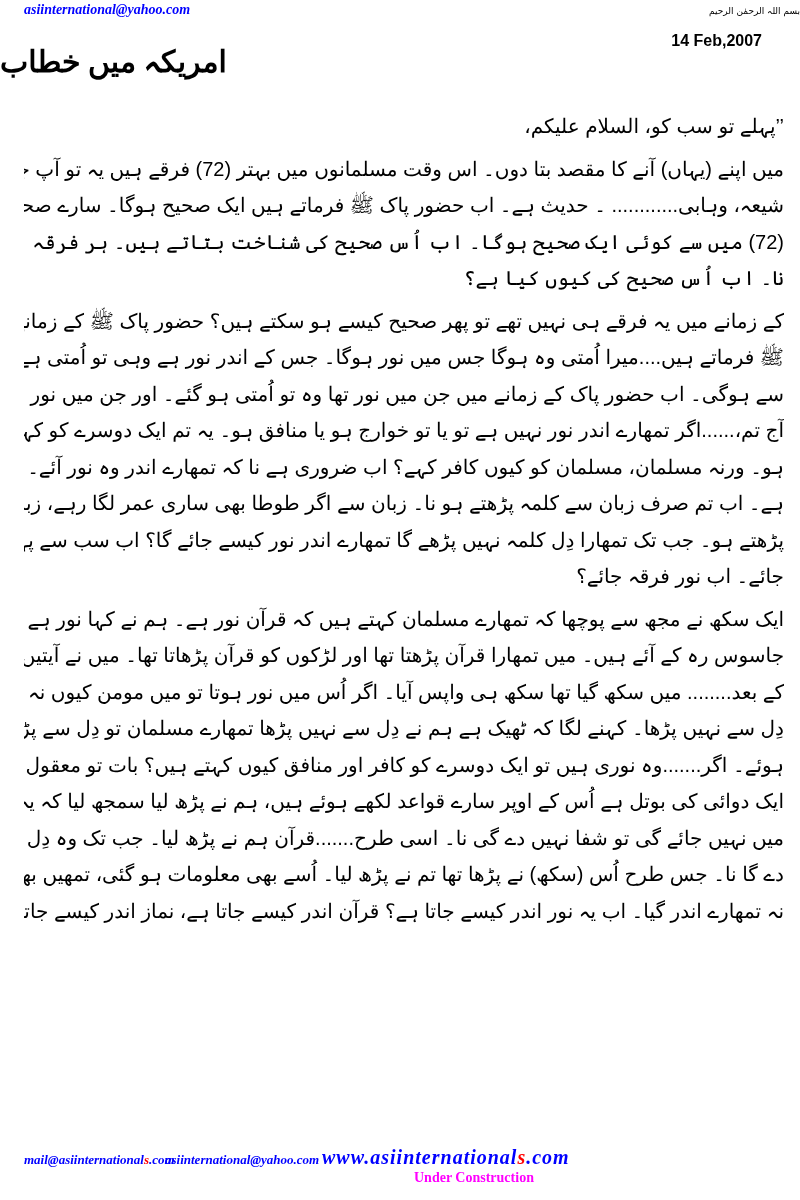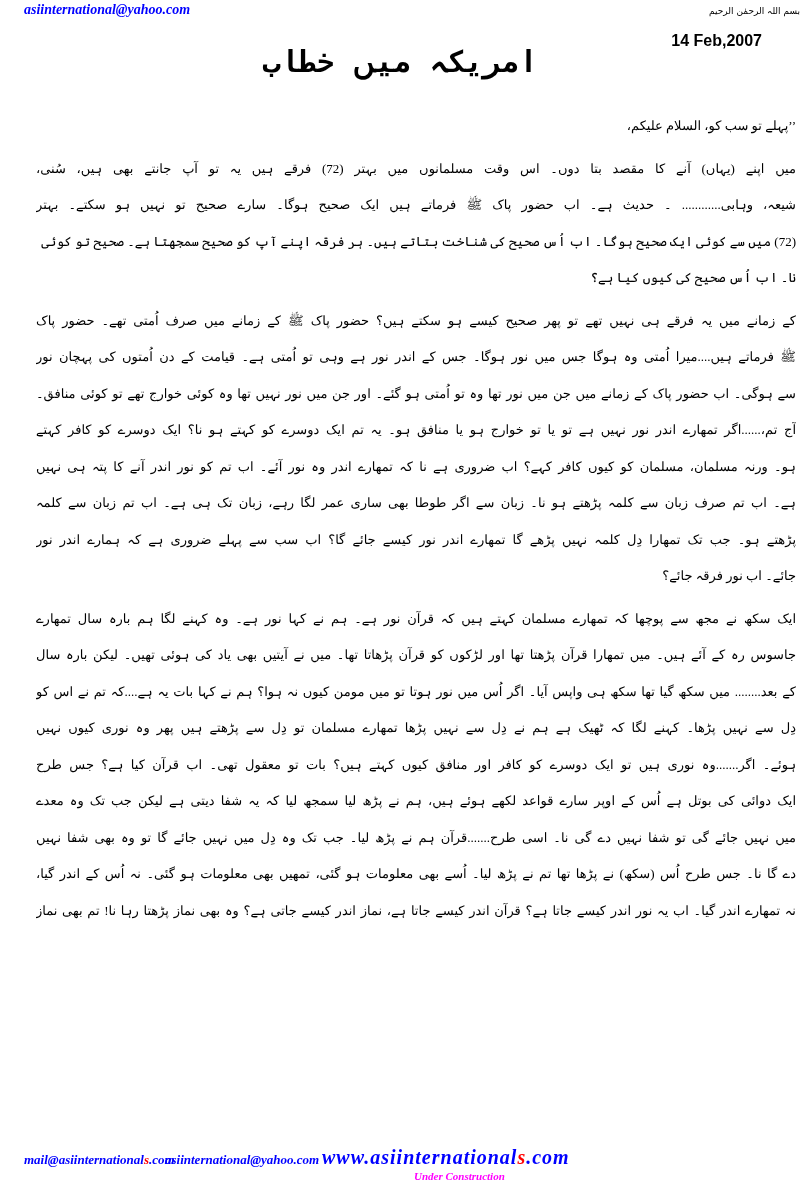--- a/index.html
+++ b/index.html
@@ -1,29 +1,29 @@
 <!DOCTYPE html>
 <html><head>
 <meta charset="utf-8">
 <style>
   html, body { margin: 0; padding: 0; background: #ffffff; }
   body { width: 800px; height: 1200px; position: relative; overflow: hidden; font-family: "DejaVu Sans", sans-serif; color: #000; }
   .hdr-email { position: absolute; left: 24px; top: 2px; font-family: "Liberation Serif", serif; font-style: italic; font-weight: bold; font-size: 14px; color: #0000ff; text-decoration: none; }
   .bismillah { position: absolute; left: 0; width: 800px; top: 6px; text-align: right; font-family: "DejaVu Sans", sans-serif; font-size: 9px; direction: rtl; }
   .date { position: absolute; right: 38px; top: 32px; font-family: "Liberation Sans", sans-serif; font-weight: bold; font-size: 16px; }
-  .title { position: absolute; left: 0; width: 800px; top: 44px; text-align: center; direction: rtl; font-family: Liberation Mono, monospace; font-weight: bold; font-size: 30px; }
-  .body { position: absolute; left: 36px; top: 108px; width: 760px; direction: rtl; font-family: Liberation Serif, serif; font-size: 13px; }
+  .title { position: absolute; left: 0; width: 800px; top: 44px; text-align: left; direction: rtl; font-family: Liberation Serif, serif; font-weight: bold; font-size: 30px; }
+  .body { position: absolute; left: 24px; top: 108px; width: 760px; direction: rtl; font-family: Liberation Sans, sans-serif; font-size: 20px; }
   .line { height: 36.5px; line-height: 36.5px; white-space: nowrap; overflow: hidden; text-align: justify; text-align-last: justify; }
   .line.short { text-align-last: right; }
   .gap { height: 6px; }
   .footer { position: absolute; top: 1152px; left: 0; width: 800px; }
   .f-mail { position: absolute; left: 24px; top: 0; font-family: "Liberation Serif", serif; font-style: italic; font-weight: bold; font-size: 13px; color: #0000ff; }
   .f-yahoo { position: absolute; left: 165px; top: 0; font-family: "Liberation Serif", serif; font-style: italic; font-weight: bold; font-size: 13px; color: #0000ff; }
   .f-www { position: absolute; left: 322px; top: -6px; font-family: "Liberation Serif", serif; font-style: italic; font-weight: bold; font-size: 20px; color: #0000ff; letter-spacing: 1px; }
-  .f-uc { position: absolute; left: 414px; top: 18px; font-family: "Liberation Serif", serif; font-style: italic; font-weight: bold; font-size: 11px; color: #ff00ff; }
+  .f-uc { position: absolute; left: 414px; top: 18px; font-family: "Liberation Serif", serif; font-weight: bold; font-size: 14px; color: #ff00ff; }
   .red { color: #ff0000; }
 </style>
 </head>
 <body>
 
 <a class="hdr-email">asiinternational@yahoo.com</a>
 <div class="bismillah">بسم اللہ الرحمٰن الرحیم</div>
 <div class="date">14 Feb,2007</div>
 <h1 class="title" style="margin:0">امریکہ میں خطاب</h1>
 

